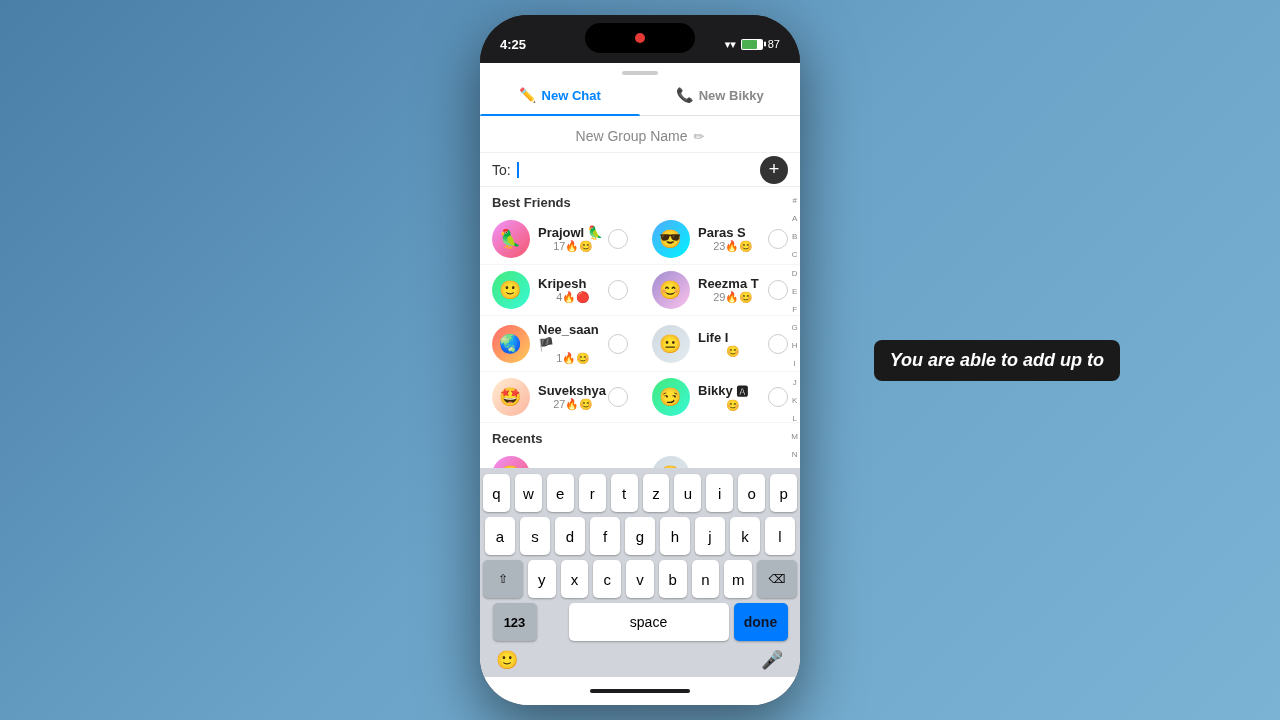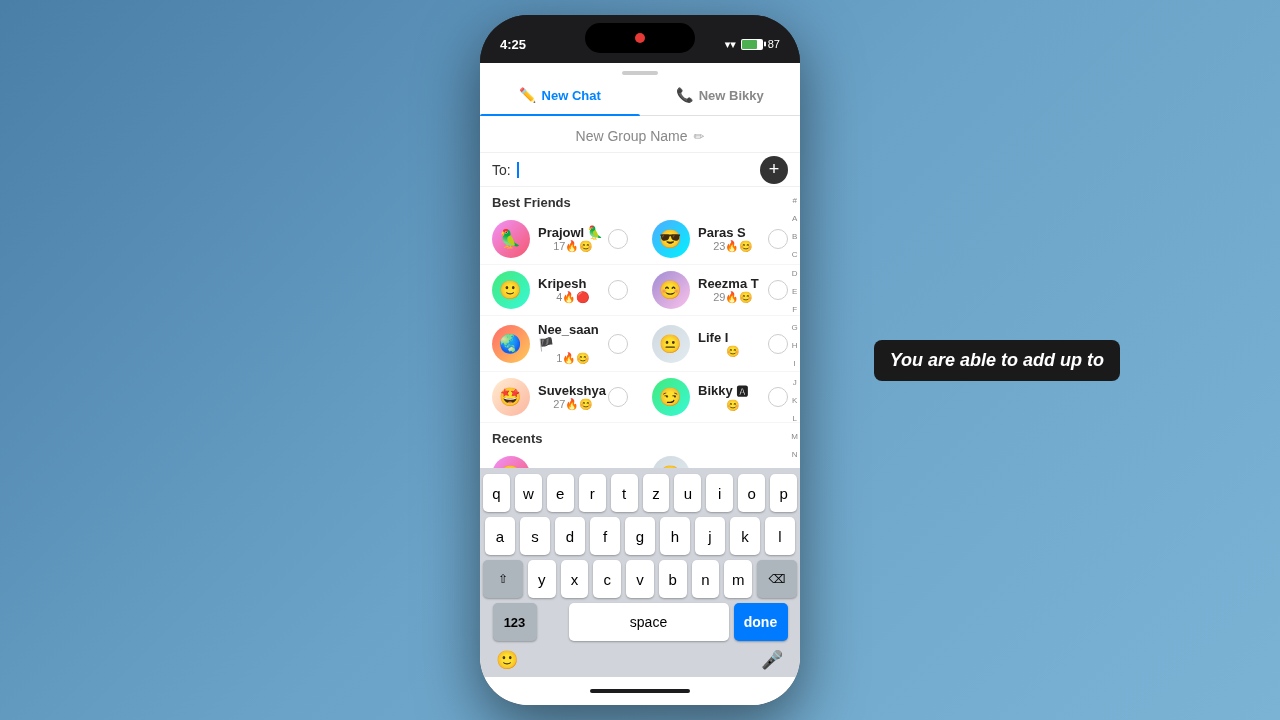--- a/index.html
+++ b/index.html
@@ -436,21 +436,21 @@
       max-width: 160px;
       min-width: 100px;
       font-size: 14px;
       margin-left: 27px;
     }
 
     .key.done-key {
       max-width: 54px;
       min-width: 54px;
       background: #007AFF;
-      color: #ffffff;
+      color: #0f172a;
       font-size: 14px;
       font-weight: 600;
     }
 
     .home-indicator {
       height: 28px;
       background: #fff;
       display: flex;
       align-items: center;
       justify-content: center;

